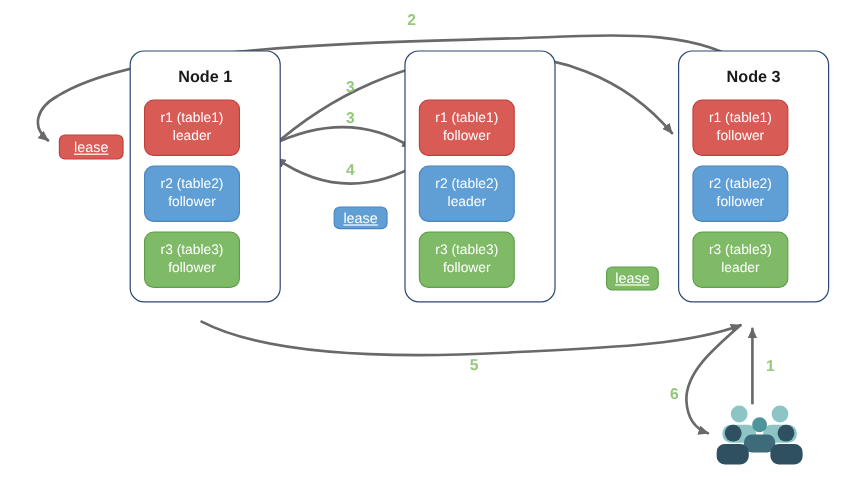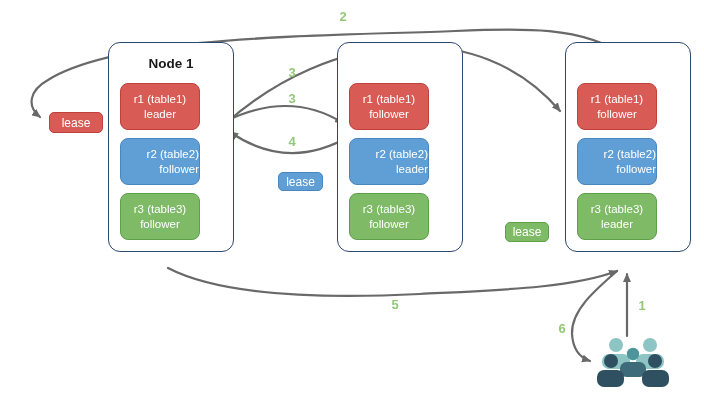--- a/index.html
+++ b/index.html
@@ -29,27 +29,27 @@
     position:absolute; top:13px; left:0; width:100%; text-align:center;
     font-size:13.5px; font-weight:bold; color:var(--title_text);
   }
   .replica{
     position:absolute; left:11px; width:80px; height:47px;
     box-sizing:border-box; border-radius:8px;
     display:flex; flex-direction:column; align-items:center; justify-content:center;
     color:#fff; font-size:11.5px; line-height:1.3; text-align:center;
   }
   .replica.red{background:var(--red); border:1.4px solid var(--red_border);}
-  .replica.blue{background:var(--blue); border:1.4px solid var(--blue_border);align-items:flex-end;}
+  .replica.blue{background:var(--blue); border:1.4px solid var(--blue_border);}
   .replica.green{background:var(--green); border:1.4px solid var(--green_border);}
   .r-top{top:40px;} .r-mid{top:95px;} .r-bot{top:150px;}
   .lease{
     position:absolute; box-sizing:border-box; border-radius:5px;
     display:flex; align-items:center; justify-content:center;
-    color:#fff; font-size:12px;
+    color:#fff; font-size:12px;text-decoration:underline;
   }
   .lease.red{left:49px; top:112px; width:54px; height:21px; background:var(--red); border:1.6px solid var(--red_border);}
   .lease.blue{left:278px; top:172px; width:45px; height:19px; background:var(--blue); border:1.4px solid var(--blue_border);}
   .lease.green{left:505px; top:222px; width:44px; height:20px; background:var(--green); border:1.4px solid var(--green_border);}
   .step{
     position:absolute; transform:translate(-50%,-50%);
     font-size:13px; font-weight:bold; color:var(--step);
   }
   .users{position:absolute; left:597px; top:332px; width:72px; height:60px;}
   .p-light{fill:var(--people_light);} .p-mid{fill:var(--people_mid);}
@@ -108,20 +108,21 @@
       <span>r2 (table2)</span>
       <span>leader</span>
     </div>
     <div class="replica green r-bot">
       <span>r3 (table3)</span>
       <span>follower</span>
     </div>
   </div>
 
   <div class="node" style="left:565px">
+    <div class="node-title">Node 3</div>
     <div class="replica red r-top">
       <span>r1 (table1)</span>
       <span>follower</span>
     </div>
     <div class="replica blue r-mid">
       <span>r2 (table2)</span>
       <span>follower</span>
     </div>
     <div class="replica green r-bot">
       <span>r3 (table3)</span>

